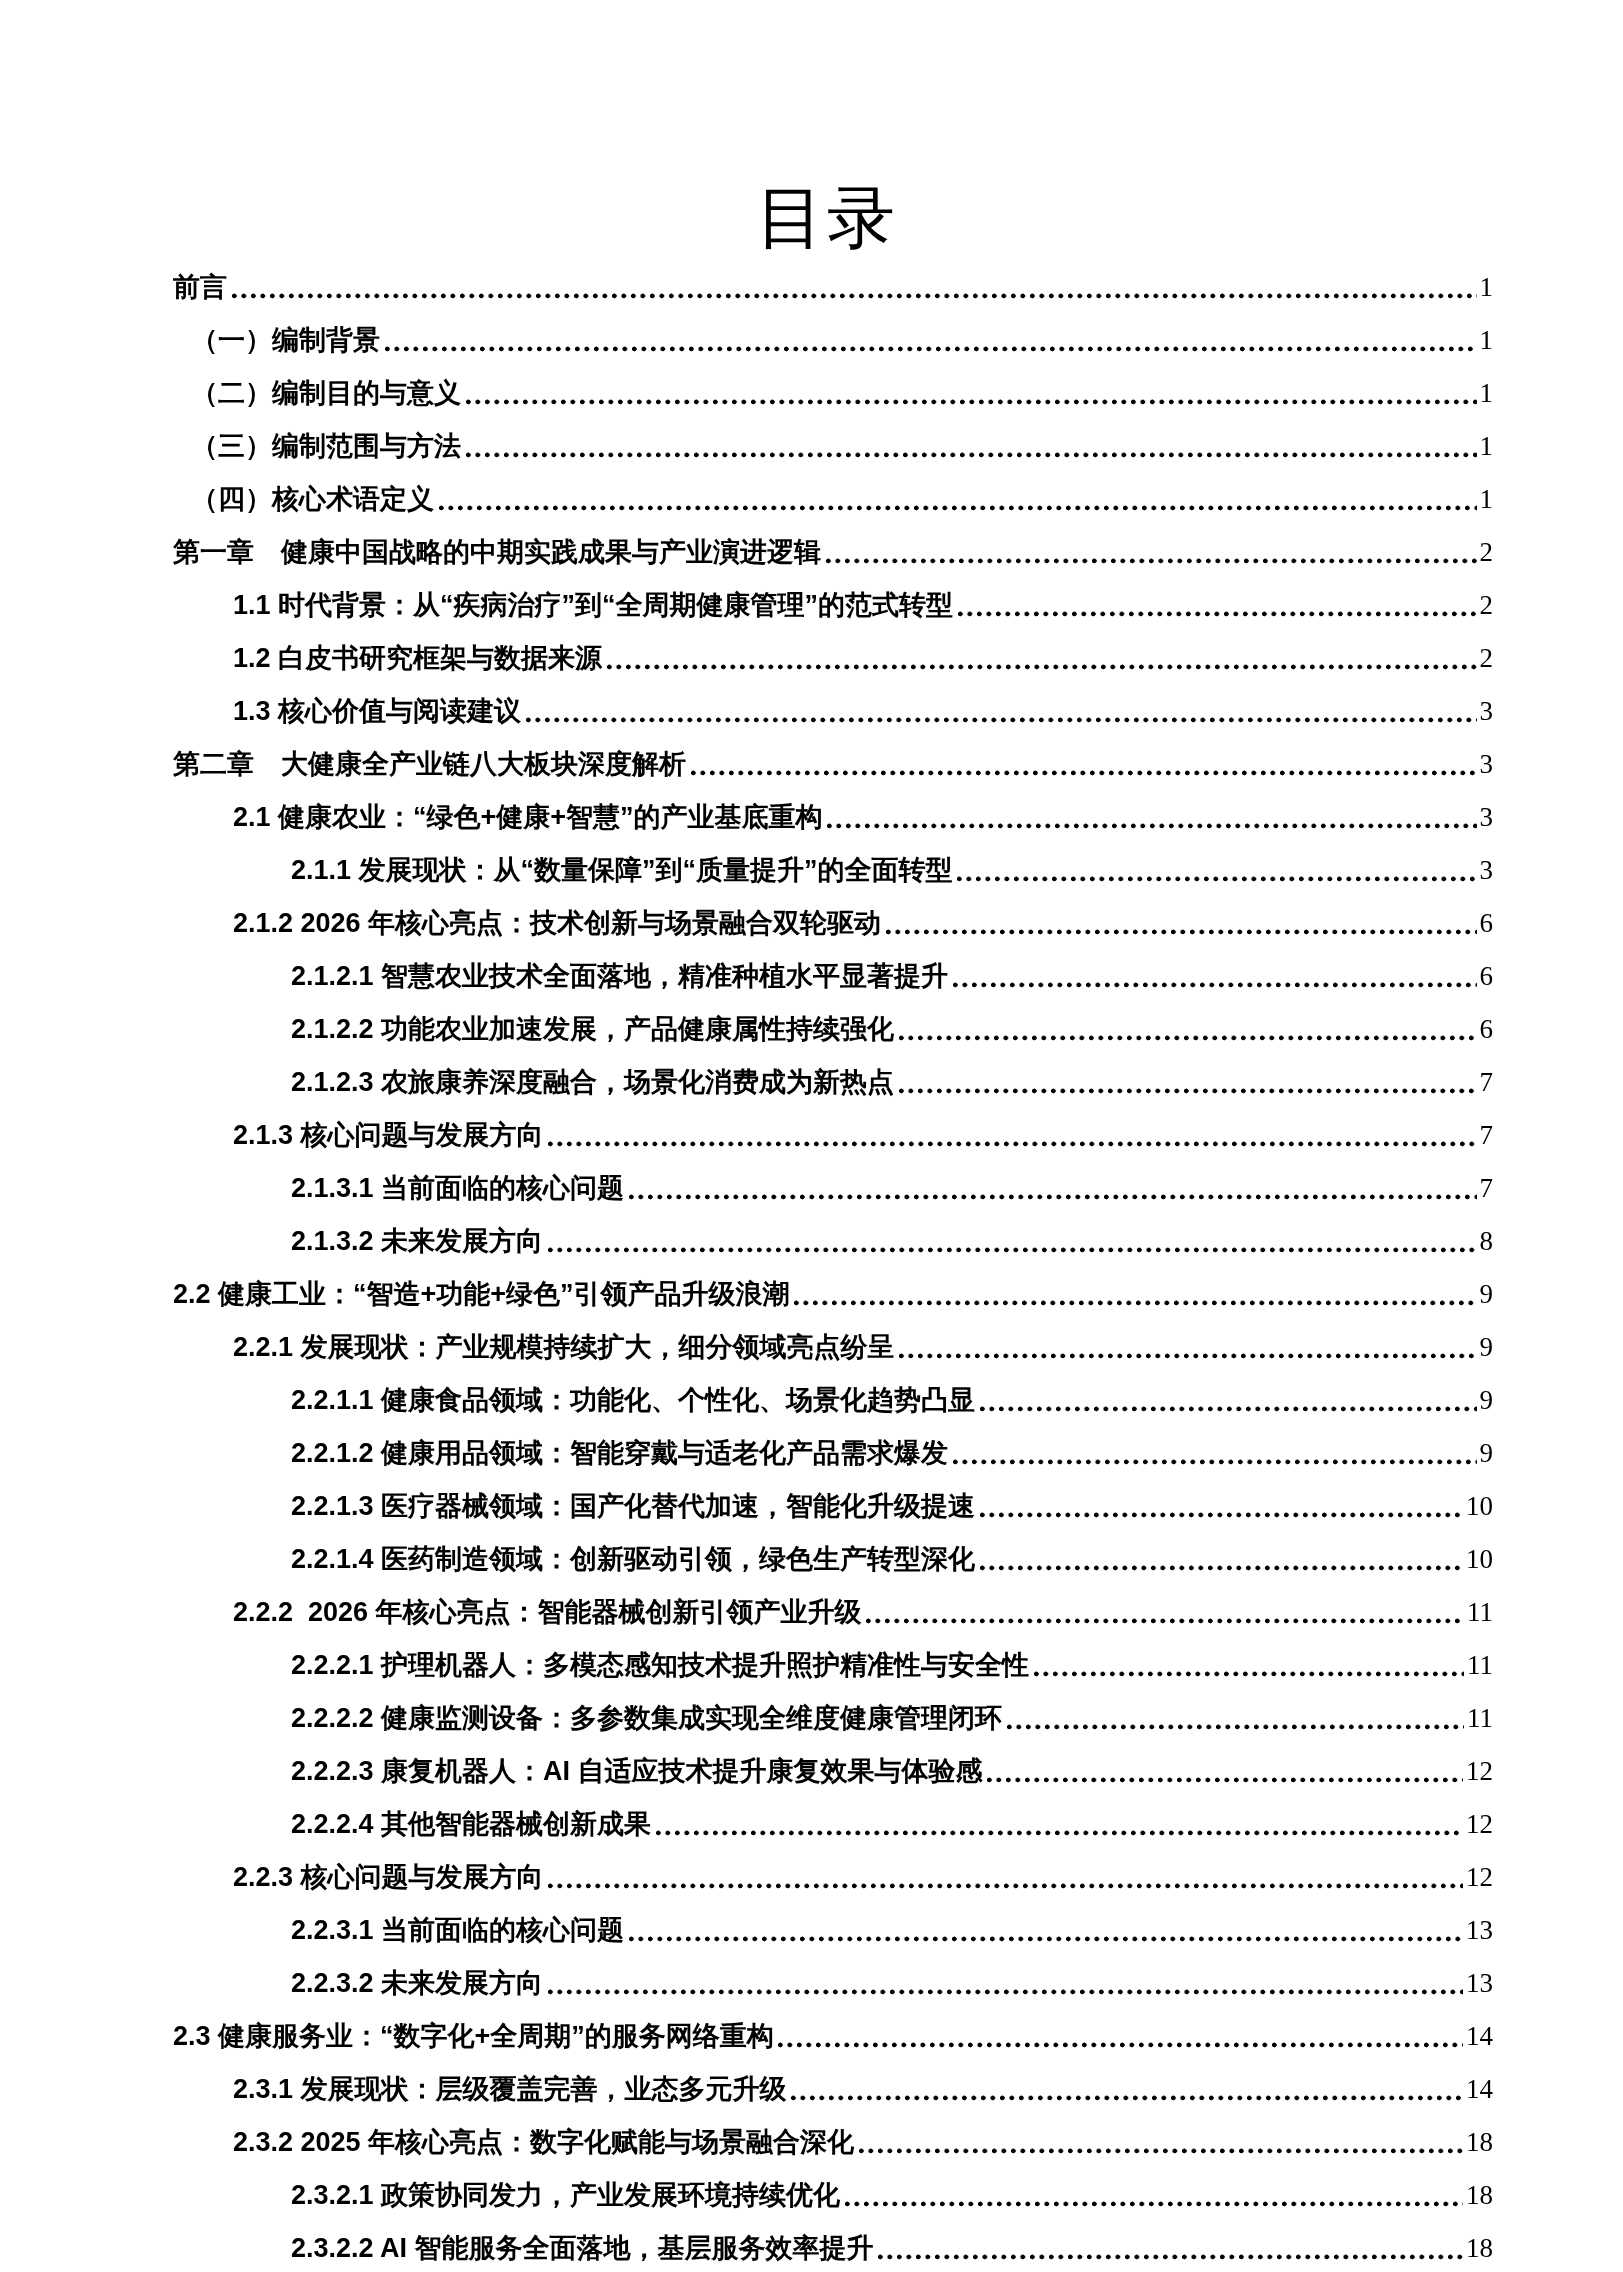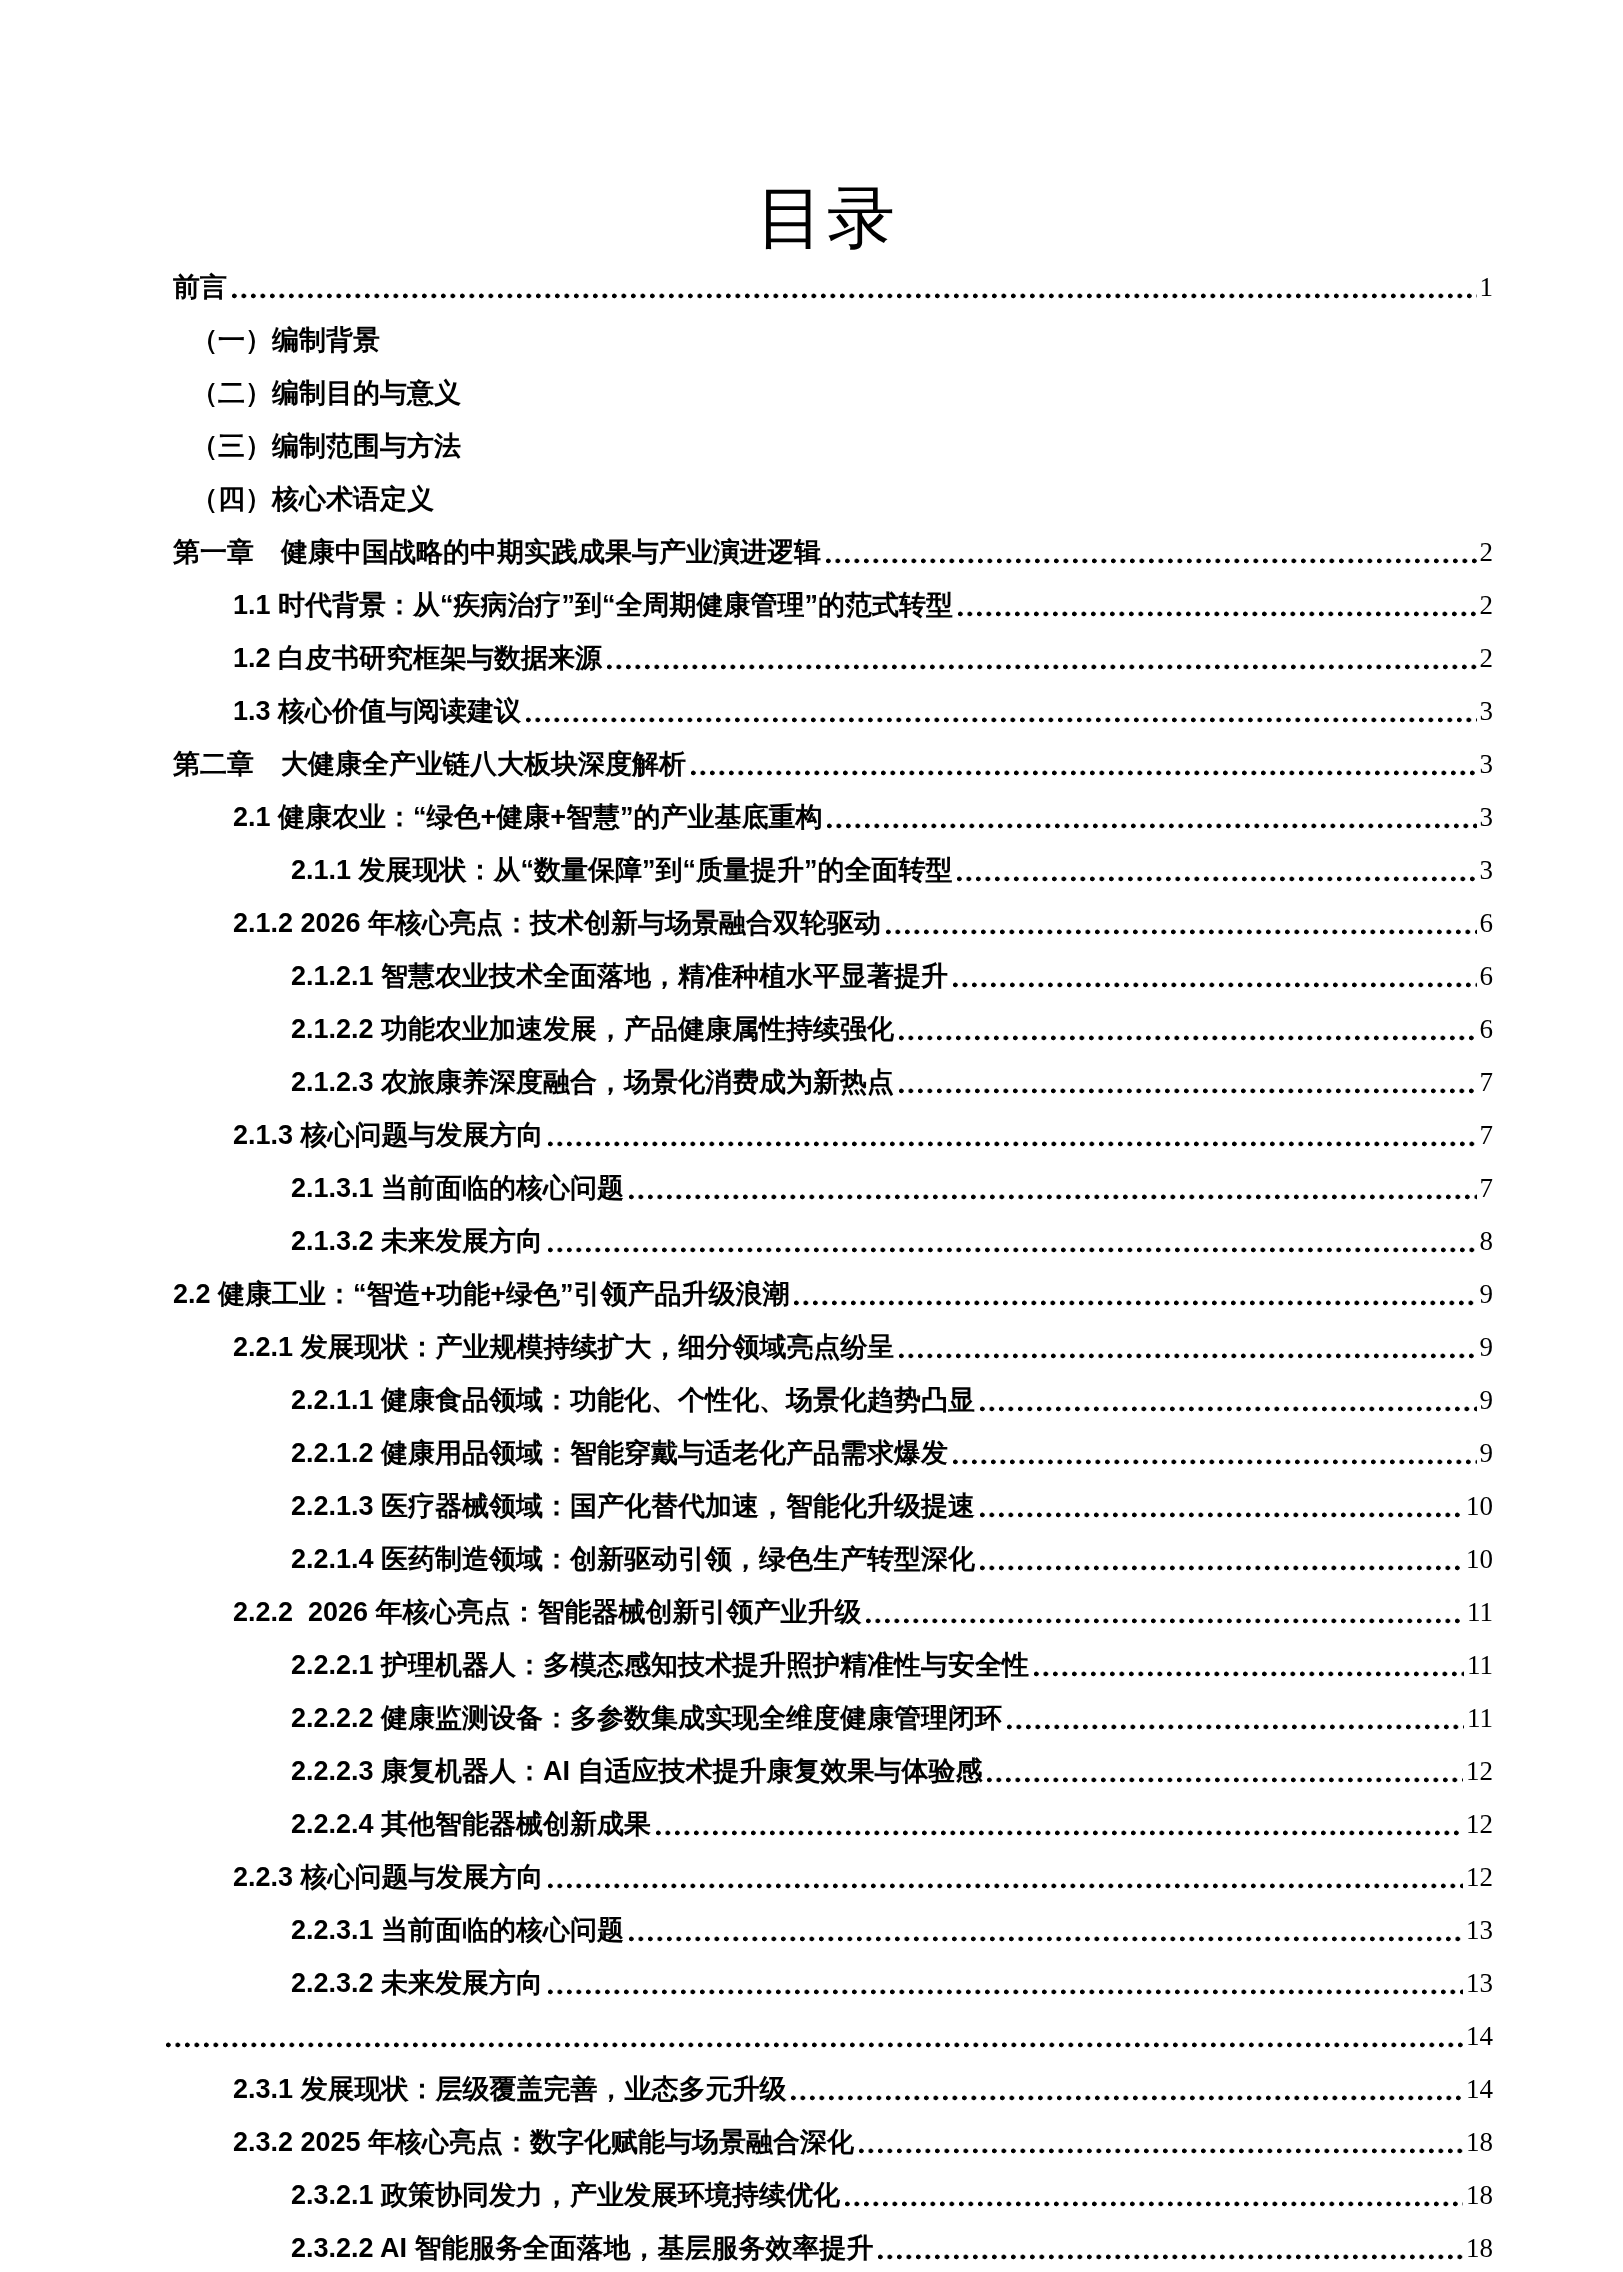--- a/index.html
+++ b/index.html
@@ -58,21 +58,21 @@
   }
   .toc-page-num {
     font-family: "Liberation Serif", "DejaVu Serif", serif;
     font-weight: normal;
     font-size: 27px;
     flex: 0 0 auto;
     white-space: pre;
   }
   
   .lvl-0   { padding-left: 0; }
-  .lvl-0_5 { padding-left: 18px; flex-direction: column; }
+  .lvl-0_5 { padding-left: 18px; }
   .lvl-1   { padding-left: 60px; }
   .lvl-2   { padding-left: 118px; align-items: flex-end; }
 </style>
 </head>
 <body>
 
 <div class="page">
   <h1 class="doc-title">目录</h1>
   <div class="toc" id="toc-list">
       <div class="toc-row lvl-0">
@@ -234,20 +234,21 @@
         <span class="toc-label">2.2.3.1 当前面临的核心问题</span>
         <span class="leader"></span>
         <span class="toc-page-num">13</span>
       </div>
       <div class="toc-row lvl-2">
         <span class="toc-label">2.2.3.2 未来发展方向</span>
         <span class="leader"></span>
         <span class="toc-page-num">13</span>
       </div>
       <div class="toc-row lvl-0">
+        <span class="toc-label">2.3 健康服务业：“数字化+全周期”的服务网络重构</span>
         <span class="leader"></span>
         <span class="toc-page-num">14</span>
       </div>
       <div class="toc-row lvl-1">
         <span class="toc-label">2.3.1 发展现状：层级覆盖完善，业态多元升级</span>
         <span class="leader"></span>
         <span class="toc-page-num">14</span>
       </div>
       <div class="toc-row lvl-1">
         <span class="toc-label">2.3.2 2025 年核心亮点：数字化赋能与场景融合深化</span>

